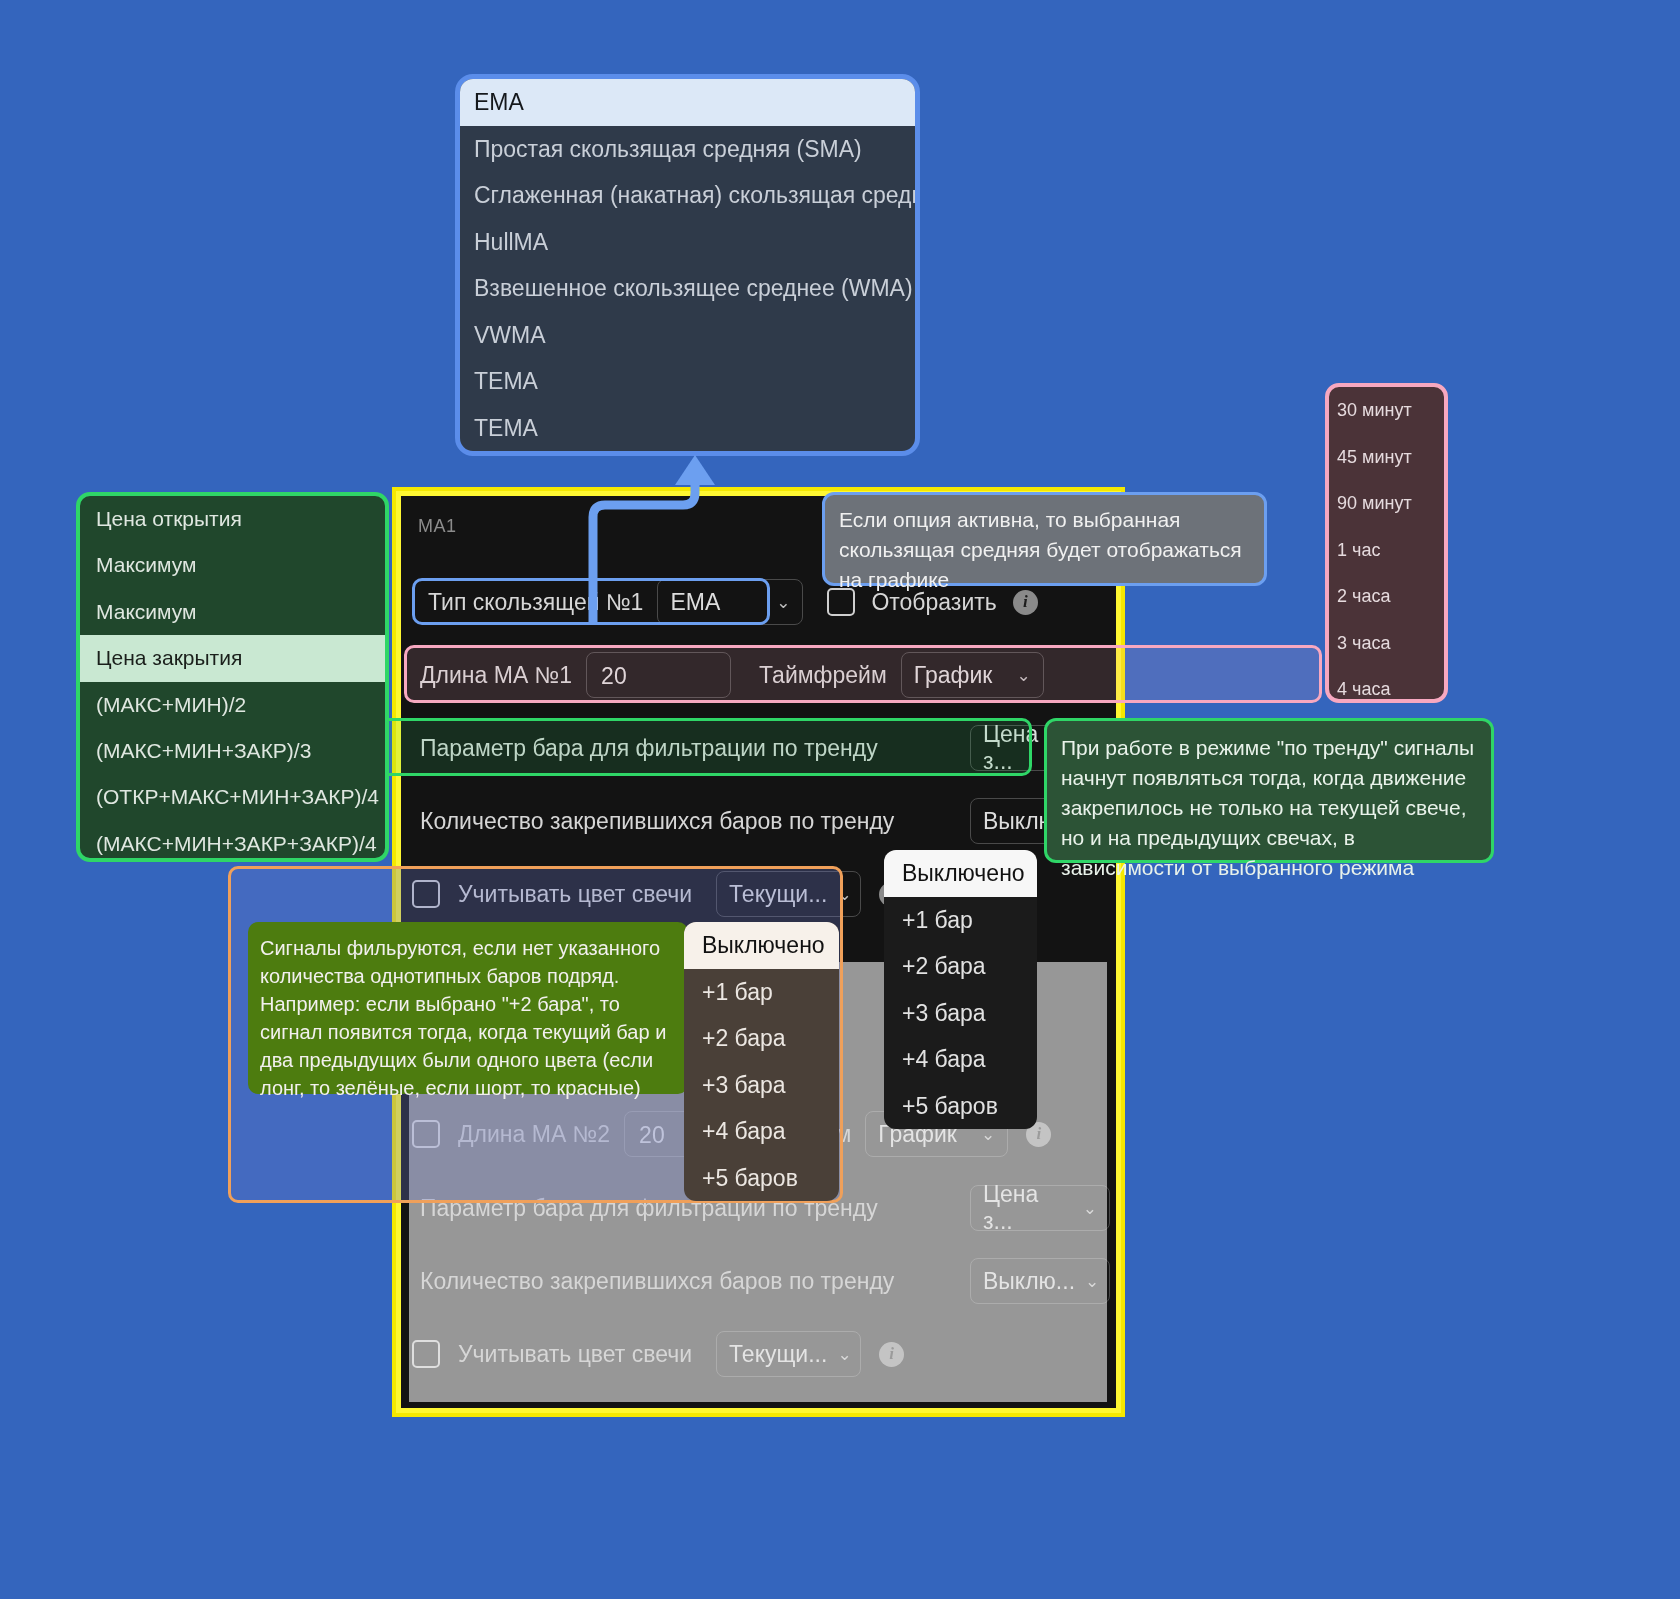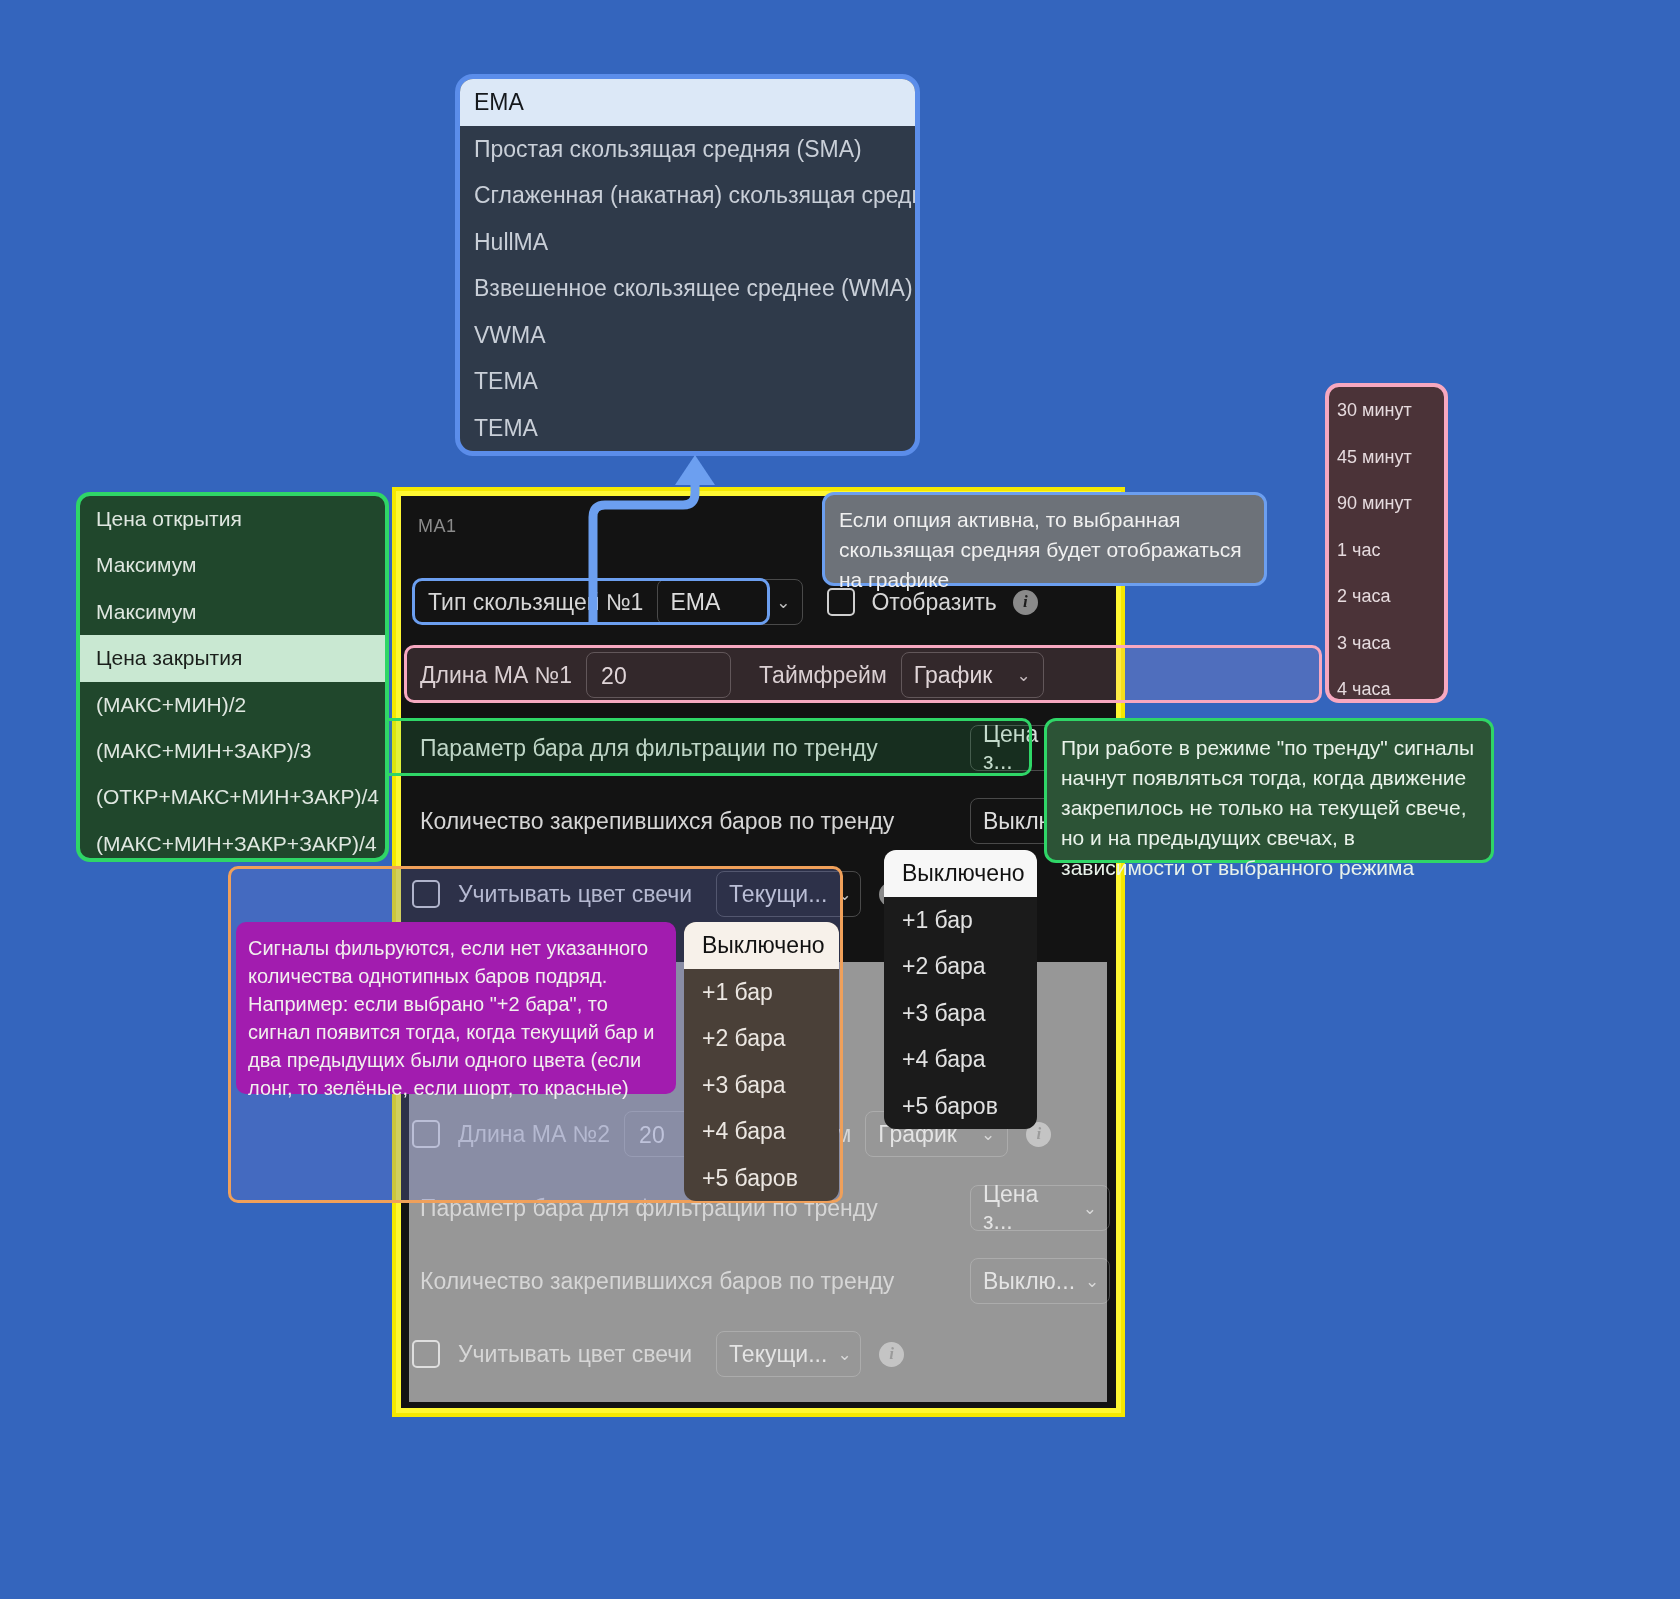--- a/index.html
+++ b/index.html
@@ -128,22 +128,22 @@
     left:822px;top:492px;width:445px;height:94px;
     background:#6d7279;color:#f0f0f0;border:3px solid #6c9ff0;
     padding:10px 14px;
   }
   #tip-trend{
     left:1044px;top:718px;width:450px;height:145px;
     background:#2c5336;color:#e9f2ea;border:3px solid #2fd667;
     padding:12px 14px;
   }
   #tip-bars{
-    left:236px;top:922px;width:440px;height:172px;
-    background:#a21caf;color:#f2f0ee;
+    left:248px;top:922px;width:440px;height:172px;
+    background:#4d7c0f;color:#f2f0ee;
     border-radius:10px;padding:12px 12px;
     font-size:20px;line-height:28px;
   }
 
   
   .menu{position:absolute;border-radius:12px;overflow:hidden;}
   .menu .mi{font-size:23px;padding-left:18px;white-space:nowrap;}
   #menu-bars-dark{
     left:884px;top:850px;width:153px;background:#1b1b1b;
   }

